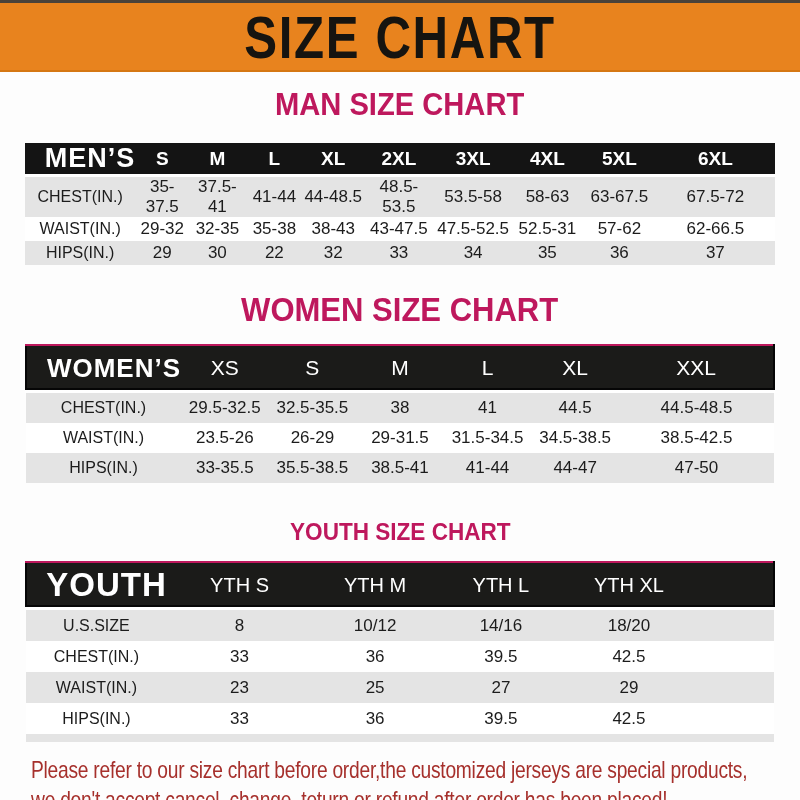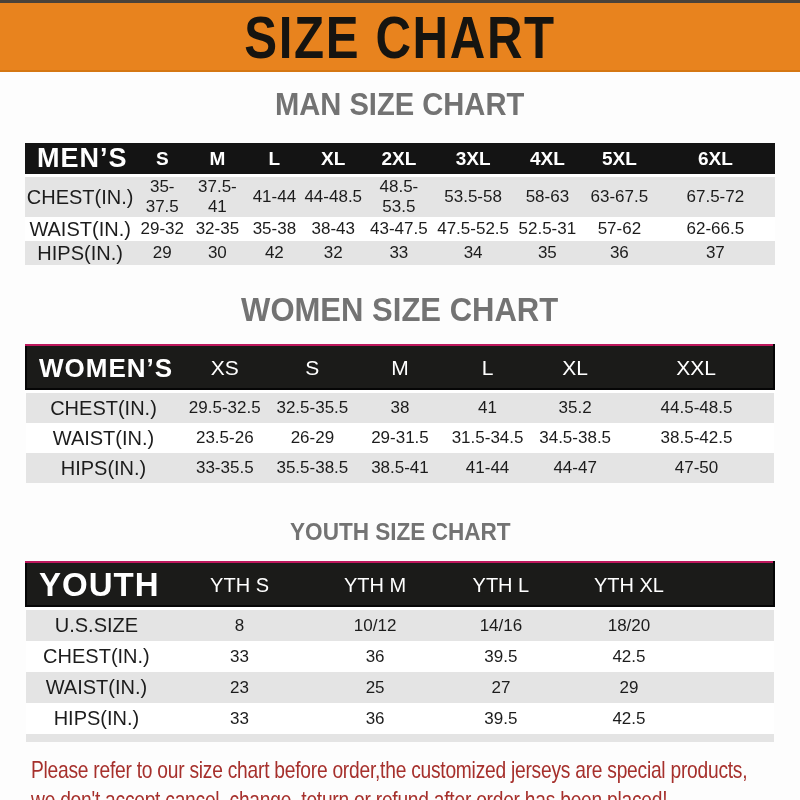--- a/index.html
+++ b/index.html
@@ -35,21 +35,21 @@
     letter-spacing: 2px;
     transform: scaleX(0.82);
     white-space: nowrap;
     line-height: 1;
   }
 
   
   .section-heading {
     text-align: center;
     font-weight: 700;
-    color: #737373;
+    color: #be185d;
     white-space: nowrap;
   }
   .section-heading > span {
     display: inline-block;
     transform: scaleX(0.94);
     letter-spacing: 0px;
   }
   #man-heading   { margin-top: 15px; font-size: 31px; }
   #women-heading { margin-top: 26px; font-size: 33px; }
   #youth-heading { margin-top: 35px; font-size: 24px; }
@@ -80,39 +80,39 @@
   
   #women-table thead th, #youth-table thead th {
     border-top: 2px solid #be185d;
     box-shadow: inset 0 -2px 0 #060606;
   }
   #women-table thead th:first-child, #youth-table thead th:first-child { border-left: 2px solid #060606; }
   #women-table thead th:last-child,  #youth-table thead th:last-child  { border-right: 2px solid #060606; }
 
   .size-table thead th.tbl-label {
     font-weight: 700;
-    text-align: left;
+    text-align: right;
     padding-left: 12px;
     letter-spacing: 1px;
   }
   #men-table thead th.tbl-label   { font-size: 27px; }
   #women-table thead th.tbl-label { font-size: 26px; }
   #youth-table thead th.tbl-label { font-size: 33px; }
 
   .size-table tbody td {
     text-align: center;
     color: #1c1c1c;
     font-size: 17px;
     padding: 0;
   }
   #men-table tbody td   { height: 24px; }
   #women-table tbody td { height: 30px; }
   #youth-table tbody td { height: 31px; }
 
-  .size-table tbody td.row-label { font-size: 20px; }
+  .size-table tbody td.row-label { font-size: 16px; }
 
   .size-table tbody tr:nth-child(odd)  td { background: #e4e4e4; }
   .size-table tbody tr:nth-child(even) td { background: #ffffff; }
   #youth-table tfoot td { background: #e4e4e4; height: 8px; padding: 0; }
 
   
   #men-table col.c-label { width: 14.7%; }
   #men-table col.c-s1 { width: 7.2%; }  #men-table col.c-s2 { width: 7.5%; }
   #men-table col.c-s3 { width: 7.7%; }  #men-table col.c-s4 { width: 8.0%; }
   #men-table col.c-s5 { width: 9.5%; }  #men-table col.c-s6 { width: 10.3%; }
@@ -206,21 +206,21 @@
           <td>43-47.5</td>
           <td>47.5-52.5</td>
           <td>52.5-31</td>
           <td>57-62</td>
           <td>62-66.5</td>
         </tr>
         <tr>
           <td class="row-label">HIPS(IN.)</td>
           <td>29</td>
           <td>30</td>
-          <td>42</td>
+          <td>22</td>
           <td>32</td>
           <td>33</td>
           <td>34</td>
           <td>35</td>
           <td>36</td>
           <td>37</td>
         </tr>
       </tbody>
   </table>
 
@@ -248,21 +248,21 @@
           <th>XXL</th>
         </tr>
       </thead>
     <tbody>
         <tr>
           <td class="row-label">CHEST(IN.)</td>
           <td>29.5-32.5</td>
           <td>32.5-35.5</td>
           <td>38</td>
           <td>41</td>
-          <td>35.2</td>
+          <td>44.5</td>
           <td>44.5-48.5</td>
         </tr>
         <tr>
           <td class="row-label">WAIST(IN.)</td>
           <td>23.5-26</td>
           <td>26-29</td>
           <td>29-31.5</td>
           <td>31.5-34.5</td>
           <td>34.5-38.5</td>
           <td>38.5-42.5</td>

